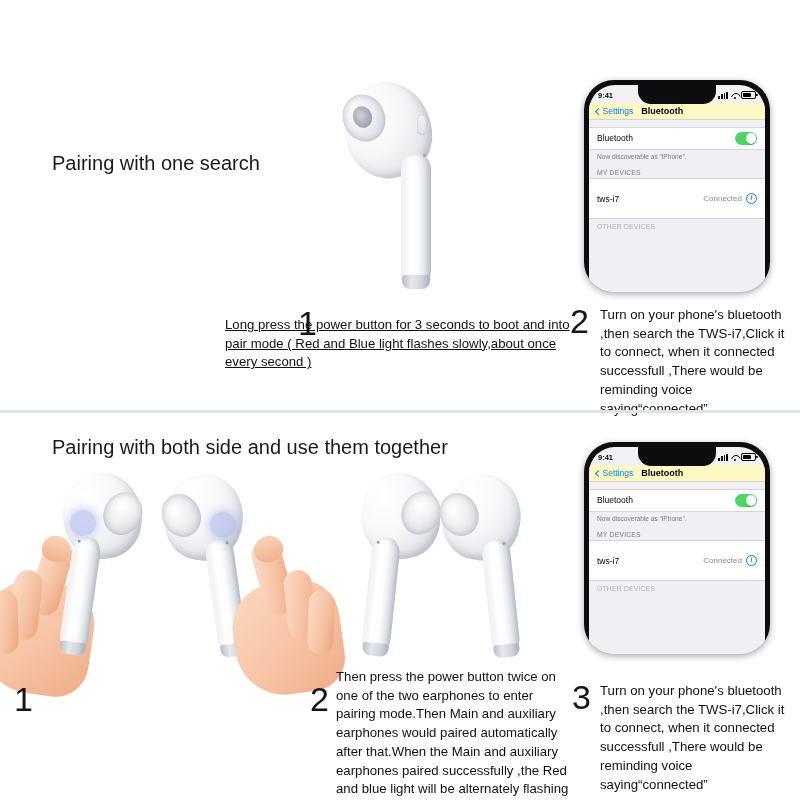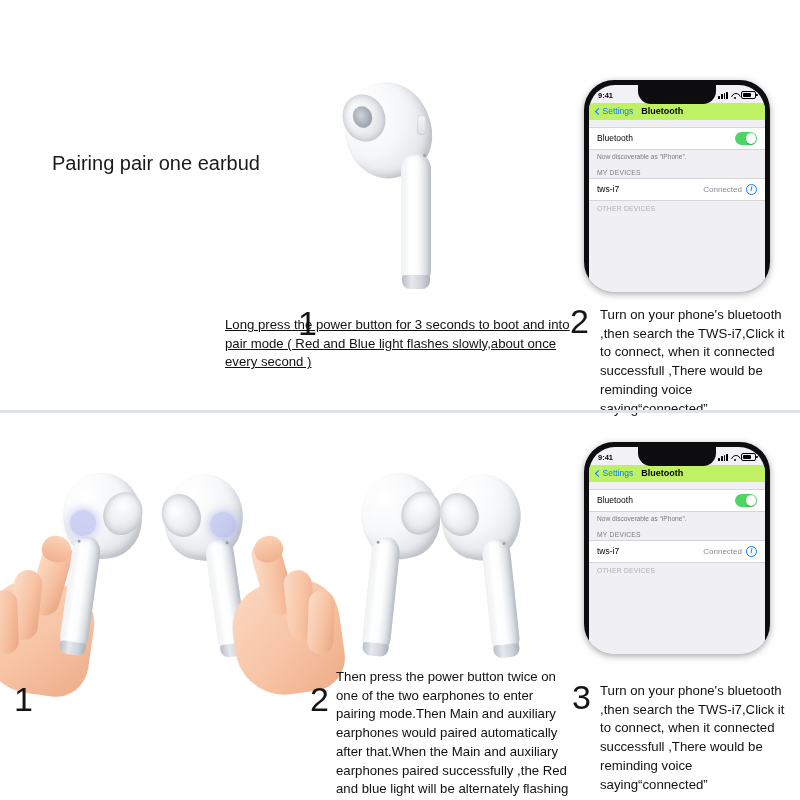--- a/index.html
+++ b/index.html
@@ -238,21 +238,21 @@
     width: 1.4px;
     height: 2.5px;
     background: #000;
     border-radius: 0 1px 1px 0;
   }
   .nav-bar {
     position: absolute;
     top: 18px;
     left: 0; right: 0;
     height: 17px;
-    background: #bef264;
+    background: #fef9c3;
     border-bottom: 0.7px solid #d3d3d6;
     display: flex;
     align-items: center;
     padding: 0 7px;
     box-sizing: border-box;
   }
   .back-link {
     color: #0a7cff;
     font-size: 8.5px;
     display: flex;
@@ -318,23 +318,23 @@
   .group-head {
     font-size: 6.8px;
     color: #7a7a7f;
     padding: 4px 8px 2.5px;
     letter-spacing: 0.2px;
   }
   .dev-row {
     background: #fff;
     border-top: 0.6px solid #d6d6da;
     border-bottom: 0.6px solid #d6d6da;
-    padding: 5px 8px;
-    display: flex;
-    align-items: flex-start;
+    padding: 14px 8px;
+    display: flex;
+    align-items: flex-end;
     justify-content: space-between;
     box-sizing: border-box;
   }
   .dev-name {
     font-size: 8.5px;
     color: #000;
   }
   .dev-right {
     display: flex;
     align-items: center;
@@ -359,21 +359,21 @@
   .group-head.faded {
     opacity: 0.55;
   }
 </style>
 </head>
 <body>
 
 <div class="page">
 
 
-  <div class="section-heading" style="left:52px; top:152px;">Pairing pair one earbud</div>
+  <div class="section-heading" style="left:52px; top:152px;">Pairing with one search</div>
 
   <div class="earbud" style="left:337px; top:82px; width:140px; height:215px;">
     <div class="bud-head" style="left:8px; top:0px; width:86px; height:96px; transform: rotate(-16deg);"></div>
     <div class="bud-canal" style="left:6px; top:12px; width:42px; height:48px; transform: rotate(-22deg);"></div>
     <div class="bud-hole" style="left:16px; top:24px; width:19px; height:22px; transform: rotate(-22deg);"></div>
     <div class="bud-btn" style="left:80px; top:33px; width:9px; height:20px;"></div>
     <div class="bud-stem" style="left:64px; top:72px; width:30px; height:132px;"></div>
     <div class="bud-stem-tip" style="left:65px; top:193px; width:28px; height:14px;"></div>
     <div class="bud-dot" style="left:86px; top:72px; width:3.4px; height:3.4px;"></div>
   </div>
@@ -422,20 +422,21 @@
   </div>
 
   <div class="step-num" style="left:298px; top:306px;">1</div>
   <div class="step-text center" style="left:225px; top:316px; width:345px;">Long press the power button for 3 seconds to boot and into pair mode ( Red and Blue light flashes slowly,about once every second )</div>
 
   <div class="step-num" style="left:570px; top:304px;">2</div>
   <div class="step-text" style="left:600px; top:306px; width:186px;">Turn on your phone's bluetooth ,then search the TWS-i7,Click it to connect, when it connected successfull ,There would be reminding voice saying“connected”</div>
 
   <div class="divider" style="top:410px;"></div>
 
+  <div class="section-heading" style="left:52px; top:436px;">Pairing  with both side and use them together</div>
 
   <div style="position:absolute; left:0px; top:470px; width:330px; height:210px;">
 
     <div class="hand" style="left:-6px; top:74px; width:130px; height:140px;">
       <div class="palm" style="left:-10px; top:38px; width:108px; height:112px; transform: rotate(8deg);"></div>
       <div class="finger" style="left:42px; top:-4px; width:30px; height:76px; transform: rotate(16deg);"></div>
       <div class="finger-tip" style="left:48px; top:-8px; width:29px; height:26px; transform: rotate(16deg);"></div>
       <div class="finger" style="left:18px; top:26px; width:28px; height:70px; transform: rotate(6deg);"></div>
       <div class="finger" style="left:-2px; top:46px; width:26px; height:64px; transform: rotate(-2deg);"></div>
     </div>

